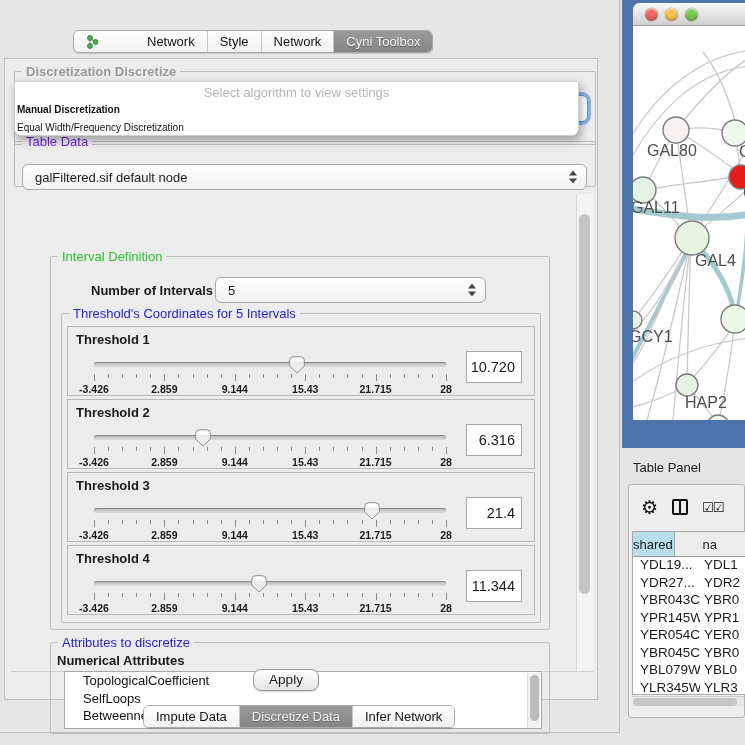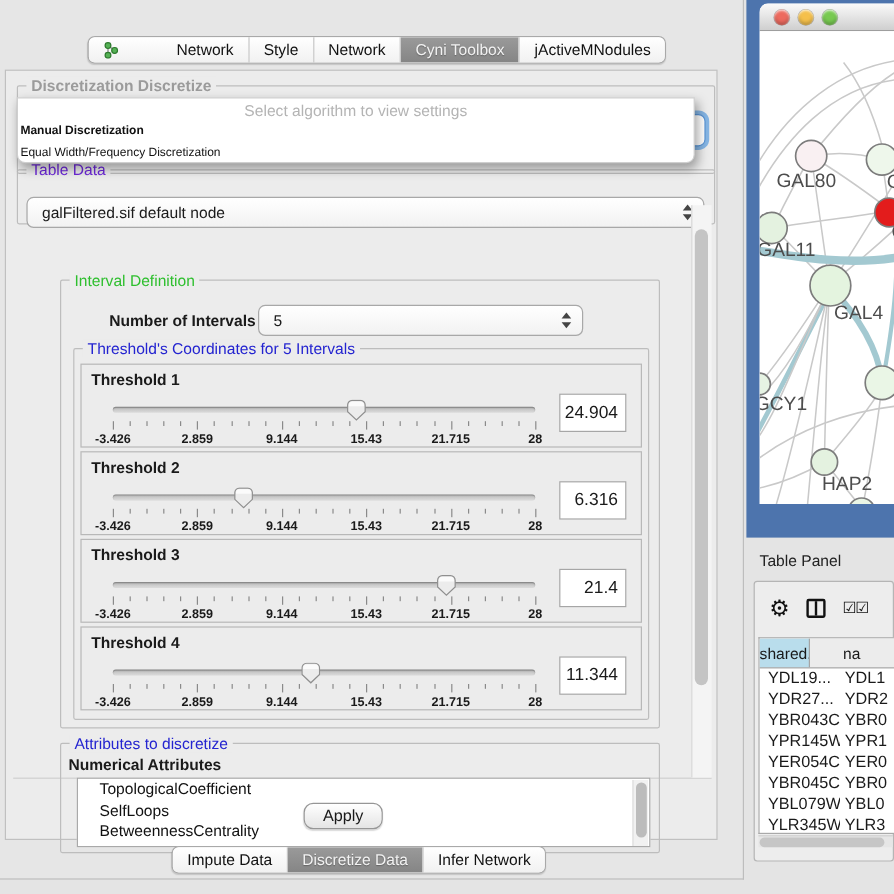--- a/index.html
+++ b/index.html
@@ -53,21 +53,21 @@
   .combo{position:relative;background:linear-gradient(#ffffff,#f2f2f2);
     border:1px solid #a8a8a8;border-radius:6px;font-size:13px;}
   .combo .val{position:absolute;left:12px;top:5px;white-space:nowrap;}
   .spin{position:absolute;right:9px;top:50%;transform:translateY(-50%);width:8px;height:13px;}
   .spin::before{content:"";position:absolute;top:0;left:0;border-left:4px solid transparent;
     border-right:4px solid transparent;border-bottom:5px solid #444;}
   .spin::after{content:"";position:absolute;bottom:0;left:0;border-left:4px solid transparent;
     border-right:4px solid transparent;border-top:5px solid #444;}
   .td-combo{position:absolute;left:7px;top:22px;width:565px;height:26px;}
 
-  .scrollpane{position:absolute;left:6px;top:112px;width:582px;height:478px;
+  .scrollpane{position:absolute;left:6px;top:135px;width:582px;height:478px;
     border-bottom:1px solid #cfcfcf;}
   .vscroll{position:absolute;right:0;top:0;width:17px;height:100%;background:#f4f4f4;
     border-left:1px solid #d8d8d8;}
   .vscroll .vthumb{position:absolute;left:2px;top:20px;width:11px;height:380px;
     background:#c4c4c4;border-radius:6px;}
 
   .interval-group{left:39px;top:62px;width:500px;height:374px;}
   .noi-label{position:absolute;left:40px;top:26px;font-size:13px;font-weight:bold;}
   .noi-combo{position:absolute;left:164px;top:20px;width:271px;height:26px;}
 
@@ -151,23 +151,20 @@
           <span>Network</span>
         </div>
         <div class="tab">
           <span>Style</span>
         </div>
         <div class="tab">
           <span>Network</span>
         </div>
         <div class="tab sel">
           <span>Cyni Toolbox</span>
-        </div>
-        <div class="tab">
-          <span>jActiveMNodules</span>
         </div>
       </div>
 
     <div class="content">
 
       <div class="group algo-group">
         <span class="legend gray">Discretization Discretize</span>
       </div>
       <div class="focus-combo"></div>
 
@@ -236,21 +233,21 @@
                     </div>
                     <div class="tlabels">
                       <span style="left: 0%;">-3.426</span>
                       <span style="left: 20%;">2.859</span>
                       <span style="left: 40%;">9.144</span>
                       <span style="left: 60%;">15.43</span>
                       <span style="left: 80%;">21.715</span>
                       <span style="left: 100%;">28</span>
                     </div>
                   </div>
-                  <div class="t-value">24.904</div>
+                  <div class="t-value">10.720</div>
                 </div>
                 <div class="thr-box">
                   <div class="thr-label">Threshold 2</div>
                   <div class="sl-wrap">
                     <div class="sl-track"></div>
                     <svg class="sl-thumb" width="16" height="18" style="left: 30.9998%;">
                       <path d="M4.5,0.7 h7 a3.8,3.8 0 0 1 3.8,3.8 v5.6 L8,17 L0.7,10.1 V4.5 A3.8,3.8 0 0 1 4.5,0.7 Z" fill="#ececec" stroke="#8f8f8f" stroke-width="1"></path>
                       <path d="M4.5,1.7 h7 a2.8,2.8 0 0 1 2.8,2.8 v1 h-12.6 v-1 A2.8,2.8 0 0 1 4.5,1.7 Z" fill="#fbfbfb"></path>
                     </svg>
                     <div class="ticks">

